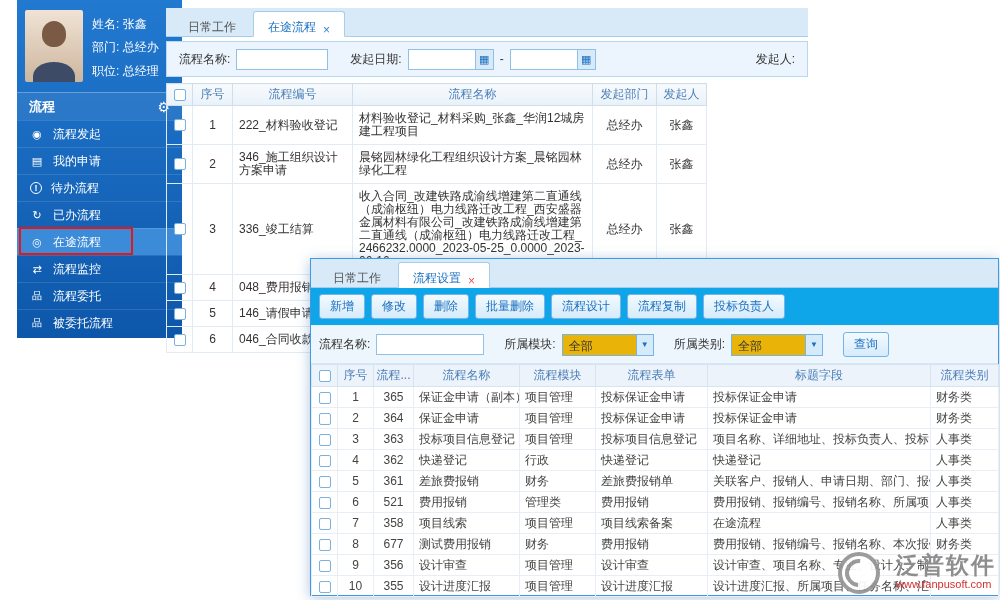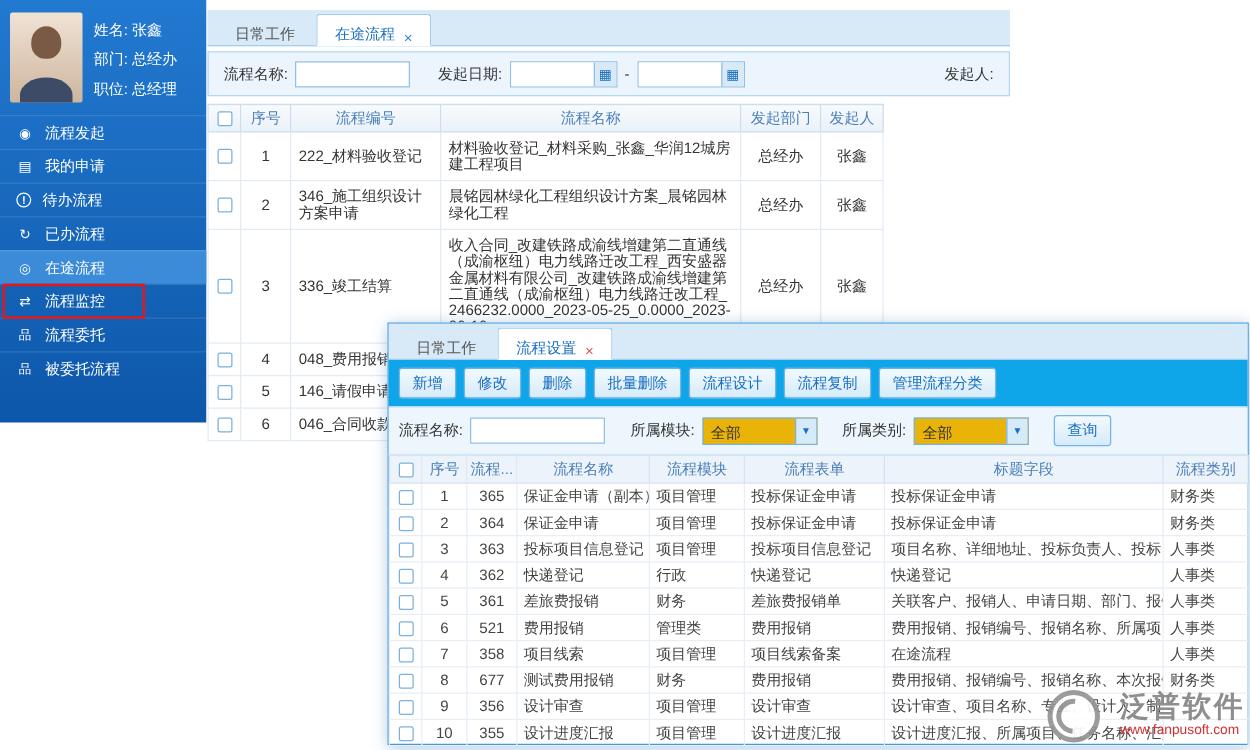--- a/index.html
+++ b/index.html
@@ -1,21 +1,21 @@
 <!DOCTYPE html>
 <html><head>
 <meta charset="utf-8">
 <style>
   *{box-sizing:border-box;margin:0;padding:0}
   html,body{width:1000px;height:600px}
   body{position:relative;overflow:hidden;background:#fff;
        font-family:"Liberation Sans","DejaVu Sans",sans-serif;font-size:12px;color:#333}
 
   
-  .sidebar{position:absolute;left:0;top:0;width:165px;height:338px;
+  .sidebar{position:absolute;left:17px;top:0;width:165px;height:338px;
            background:linear-gradient(180deg,#2279d0 0%,#0d57aa 100%);color:#fff}
   .user-card{height:92px;display:flex;gap:9px;padding:10px 8px;align-items:flex-start}
   .avatar{width:58px;height:72px;background:linear-gradient(180deg,#f0e3d5,#cdb59d);
           border-radius:2px;position:relative;overflow:hidden;flex:none}
   .avatar::before{content:"";position:absolute;top:11px;left:17px;width:24px;height:26px;
                   border-radius:50% 50% 45% 45%;background:#7a5a45}
   .avatar::after{content:"";position:absolute;bottom:-8px;left:8px;width:42px;height:28px;
                  border-radius:50% 50% 0 0;background:#3d4b66}
   .user-info{font-size:12px;line-height:1.95;padding-top:3px;white-space:nowrap}
   .side-section{height:28px;display:flex;align-items:center;justify-content:space-between;
@@ -97,20 +97,24 @@
 
 <aside class="sidebar">
   <div class="user-card">
     <div class="avatar"></div>
     <div class="user-info">
       <div>姓名: 张鑫</div>
       <div>部门: 总经办</div>
       <div>职位: 总经理</div>
     </div>
   </div>
+  <div class="side-section">
+    <span>流程</span>
+    <span class="gear">⚙</span>
+  </div>
   <nav class="menu">
     <div class="mi">
       <span class="icn">◉</span>
       <span>流程发起</span>
     </div>
     <div class="mi">
       <span class="icn">▤</span>
       <span>我的申请</span>
     </div>
     <div class="mi">
@@ -249,21 +253,21 @@
       <span class="tclose">×</span>
     </div>
   </div>
   <div class="toolbar">
     <button class="btn">新增</button>
     <button class="btn">修改</button>
     <button class="btn">删除</button>
     <button class="btn">批量删除</button>
     <button class="btn">流程设计</button>
     <button class="btn">流程复制</button>
-    <button class="btn">管理流程分类</button>
+    <button class="btn">投标负责人</button>
   </div>
   <div class="filterbar2">
     <label>流程名称:</label>
     <input class="inp" style="">
     <span style="width:8px"></span>
     <label>所属模块:</label>
     <span class="select">
       <span>全部</span>
       <span class="arr">▼</span>
     </span>

